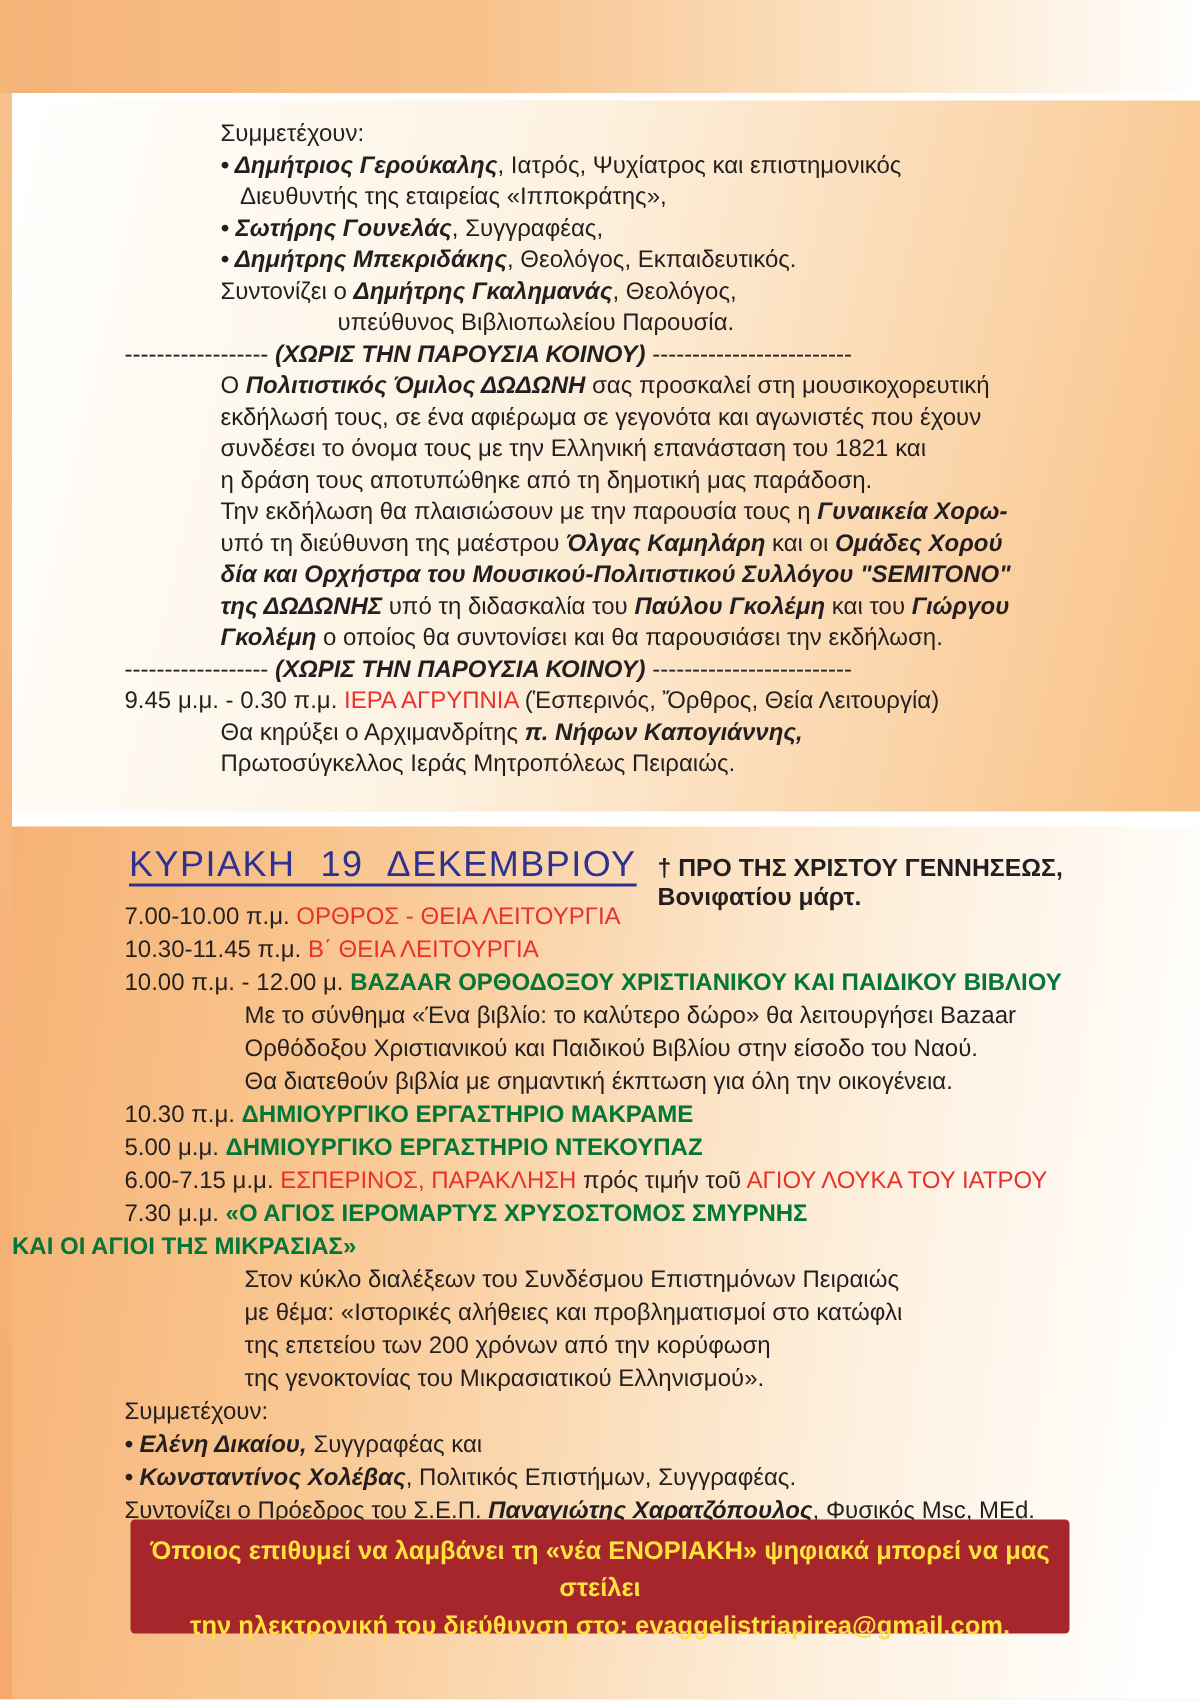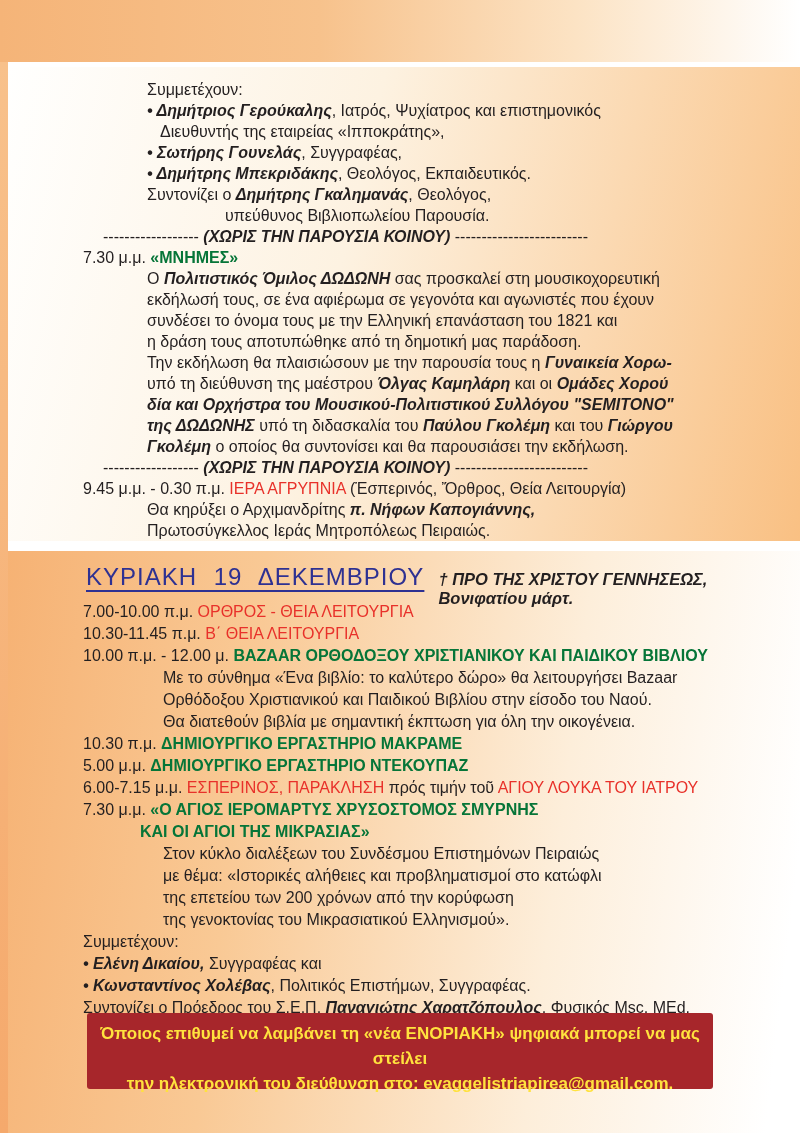--- a/index.html
+++ b/index.html
@@ -27,35 +27,35 @@
     position:absolute;left:8px;top:551px;width:792px;height:582px;
     background:linear-gradient(97deg,#f6b274 0%,#f9c995 30%,#fdeeda 68%,#ffffff 96%);
     padding-top:8px;box-sizing:border-box;
   }
   .line{line-height:21px;font-size:16px;white-space:pre-wrap;}
   .panel-b .line{line-height:22px;}
   .ml-t{margin-left:75px;}
   .ml-b{margin-left:139px;}
   .ml-b2{margin-left:152px;}
   .ml-deep{margin-left:217px;}
-  .ml-dash{margin-left:95px;}
+  .ml-dash{margin-left:75px;}
   .ml-p{margin-left:155px;}
-  .ml-sub{margin-left:132px;}
+  .ml-sub{}
   .s-b{font-weight:bold;font-style:italic;}
   .s-rb{font-weight:normal;color:#e8312a;}
   .s-gb{font-weight:bold;color:#067538;}
   .s-i{}
   .header-row{margin-left:78px;height:38px;padding-top:4px;display:flex;align-items:baseline;}
   .day-heading{
     color:#2e3192;font-size:24px;letter-spacing:1px;word-spacing:9px;
     text-decoration:underline;text-decoration-thickness:2px;text-underline-offset:5px;
     white-space:pre;
   }
   .feast-note{
-    font-weight:bold;font-style:italic;font-size:16.5px;margin-left:14px;color:#231f20;
+    font-weight:bold;font-size:16.5px;margin-left:14px;color:#231f20;
   }
   .banner{
     position:absolute;left:79px;top:462px;width:626px;height:76px;
     background:#a7262b;border-radius:3px;box-sizing:border-box;
     text-align:center;color:#ffe23e;font-weight:bold;font-size:17px;
     line-height:25px;padding-top:8px;
   }
 </style>
 </head>
 <body>
@@ -67,21 +67,20 @@
   <div class="panel-a">
     <div id="lines-a">
         <div class="line ml-b"><span class="s-r">Συμμετέχουν:</span></div>
         <div class="line ml-b"><span class="s-b">• Δημήτριος Γερούκαλης</span><span class="s-r">, Ιατρός, Ψυχίατρος και επιστημονικός</span></div>
         <div class="line ml-b2"><span class="s-r">Διευθυντής της εταιρείας «Ιπποκράτης»,</span></div>
         <div class="line ml-b"><span class="s-b">• Σωτήρης Γουνελάς</span><span class="s-r">, Συγγραφέας,</span></div>
         <div class="line ml-b"><span class="s-b">• Δημήτρης Μπεκριδάκης</span><span class="s-r">, Θεολόγος, Εκπαιδευτικός.</span></div>
         <div class="line ml-b"><span class="s-r">Συντονίζει ο </span><span class="s-b">Δημήτρης Γκαλημανάς</span><span class="s-r">, Θεολόγος,</span></div>
         <div class="line ml-deep"><span class="s-r">υπεύθυνος Βιβλιοπωλείου Παρουσία.</span></div>
         <div class="line ml-dash"><span class="s-r">------------------ </span><span class="s-b">(ΧΩΡΙΣ ΤΗΝ ΠΑΡΟΥΣΙΑ ΚΟΙΝΟΥ)</span><span class="s-r"> -------------------------</span></div>
-        <div class="line ml-t"><span class="s-r">7.30 μ.μ. </span><span class="s-gb">«ΜΝΗΜΕΣ»</span></div>
         <div class="line ml-b"><span class="s-r">Ο </span><span class="s-b">Πολιτιστικός Όμιλος ΔΩΔΩΝΗ</span><span class="s-r"> σας προσκαλεί στη μουσικοχορευτική</span></div>
         <div class="line ml-b"><span class="s-r">εκδήλωσή τους, σε ένα αφιέρωμα σε γεγονότα και αγωνιστές που έχουν</span></div>
         <div class="line ml-b"><span class="s-r">συνδέσει το όνομα τους με την Ελληνική επανάσταση του 1821 και</span></div>
         <div class="line ml-b"><span class="s-r">η δράση τους αποτυπώθηκε από τη δημοτική μας παράδοση.</span></div>
         <div class="line ml-b"><span class="s-r">Την εκδήλωση θα πλαισιώσουν με την παρουσία τους η </span><span class="s-b">Γυναικεία Χορω-</span></div>
         <div class="line ml-b"><span class="s-r">υπό τη διεύθυνση της μαέστρου </span><span class="s-b">Όλγας Καμηλάρη</span><span class="s-r"> και οι </span><span class="s-b">Ομάδες Χορού</span></div>
         <div class="line ml-b"><span class="s-b">δία και Ορχήστρα του Μουσικού-Πολιτιστικού Συλλόγου "SEMITONO"</span></div>
         <div class="line ml-b"><span class="s-b">της ΔΩΔΩΝΗΣ</span><span class="s-r"> υπό τη διδασκαλία του </span><span class="s-b">Παύλου Γκολέμη</span><span class="s-r"> και του </span><span class="s-b">Γιώργου</span></div>
         <div class="line ml-b"><span class="s-b">Γκολέμη</span><span class="s-r"> ο οποίος θα συντονίσει και θα παρουσιάσει την εκδήλωση.</span></div>
         <div class="line ml-dash"><span class="s-r">------------------ </span><span class="s-b">(ΧΩΡΙΣ ΤΗΝ ΠΑΡΟΥΣΙΑ ΚΟΙΝΟΥ)</span><span class="s-r"> -------------------------</span></div>

